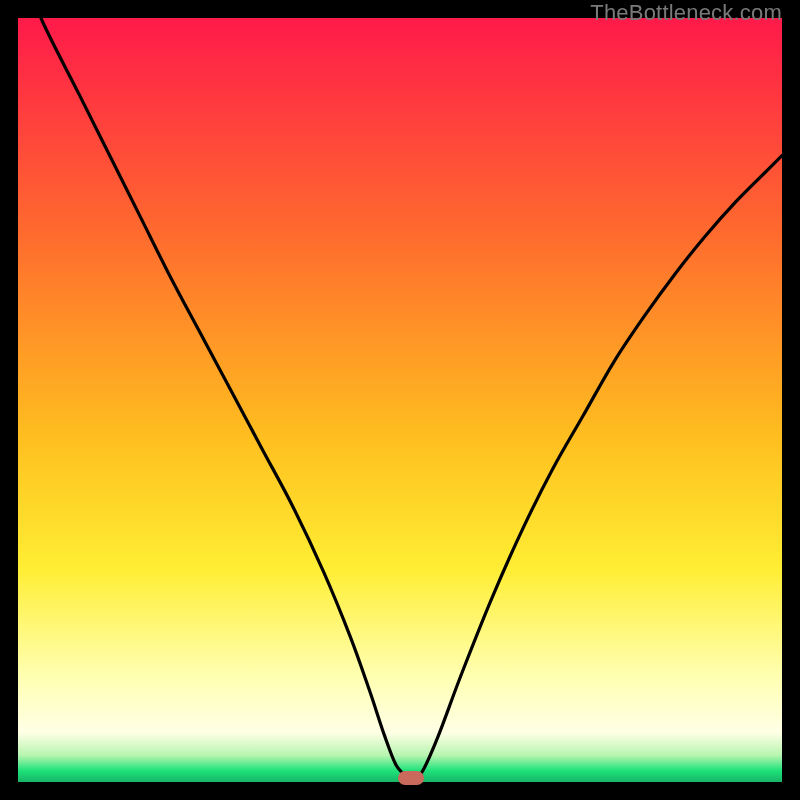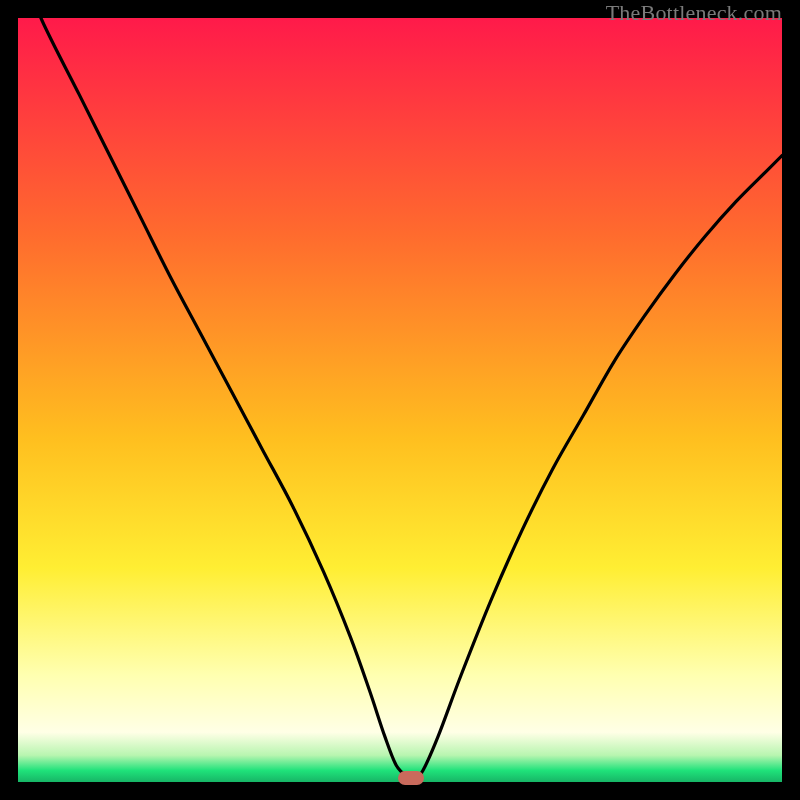--- a/index.html
+++ b/index.html
@@ -22,21 +22,21 @@
     position: absolute;
     left: 0;
     top: 0;
     width: 764px;
     height: 764px;
   }
   .watermark {
     position: absolute;
     top: 0px;
     right: 18px;
-    font-family: Liberation Serif, serif;
+    font-family: Liberation Sans, sans-serif;
     font-size: 22px;
     font-weight: 500;
     color: #7a7a7a;
     letter-spacing: 0.2px;
   }
   .curve-svg {
     position: absolute;
     left: 0;
     top: 0;
     width: 764px;

